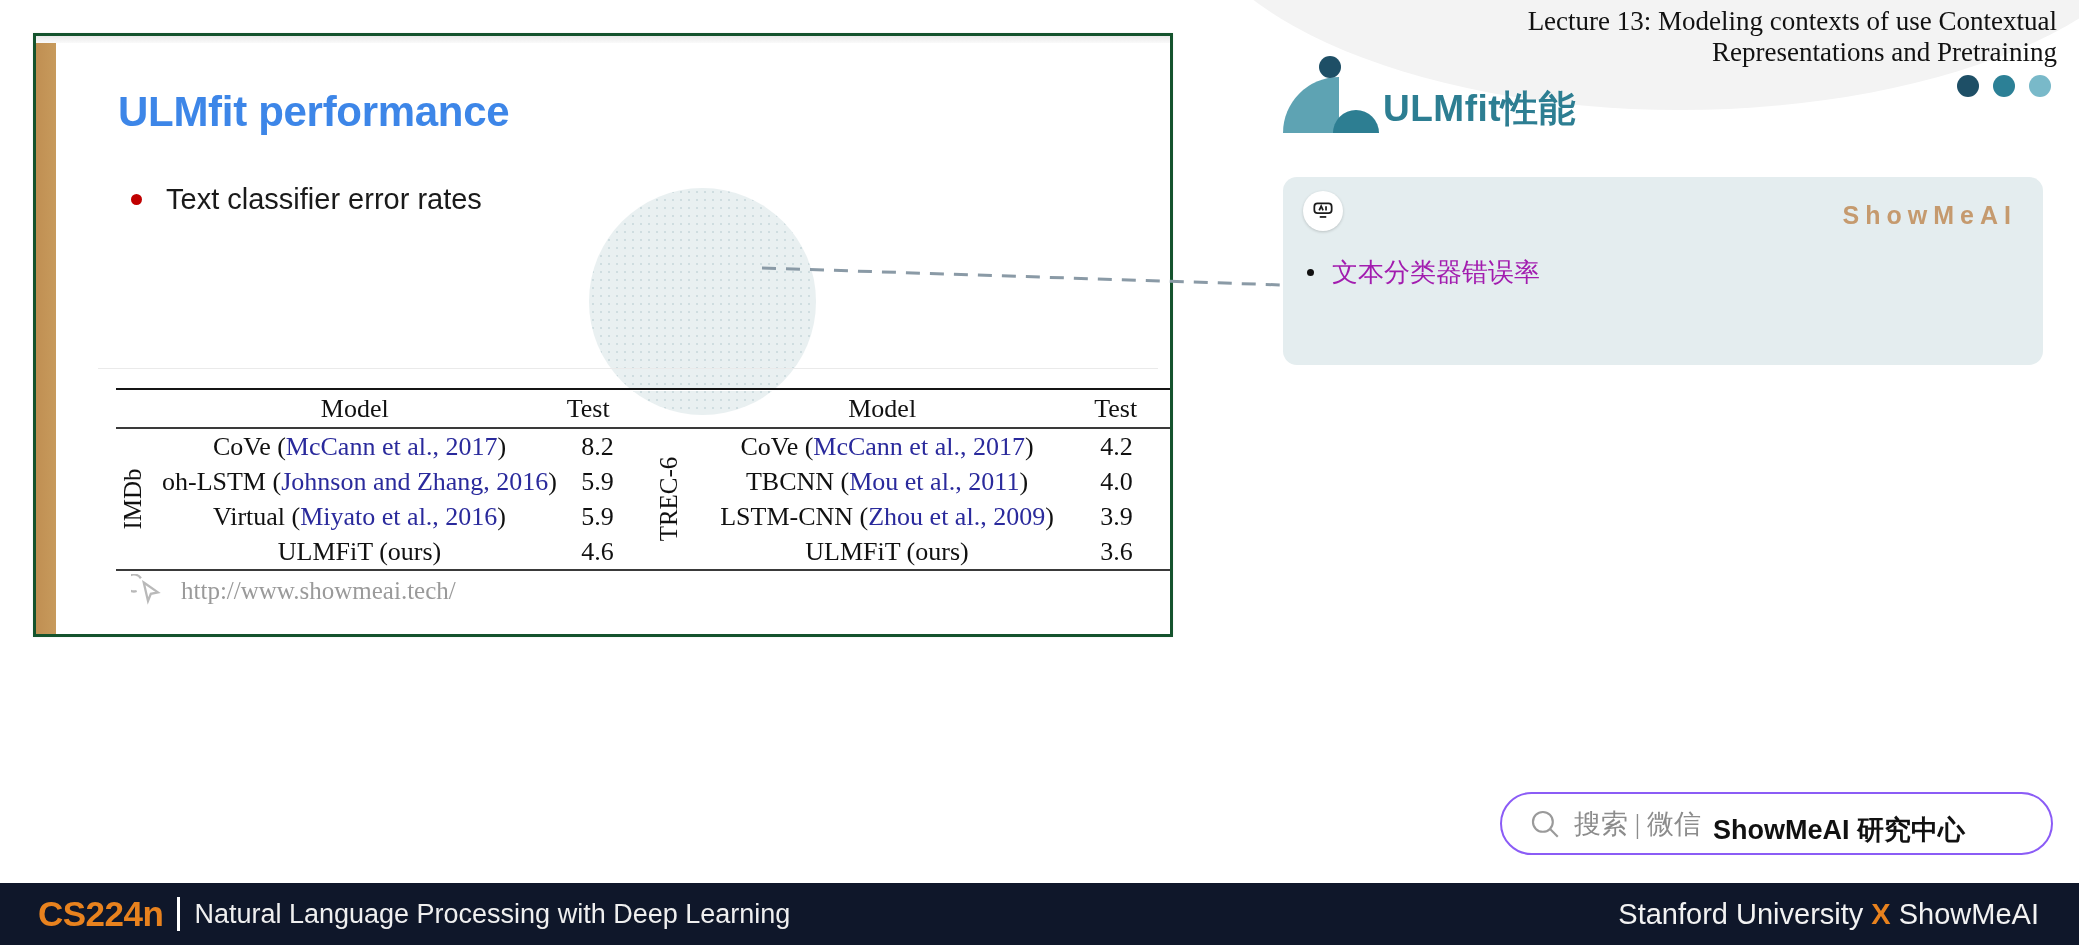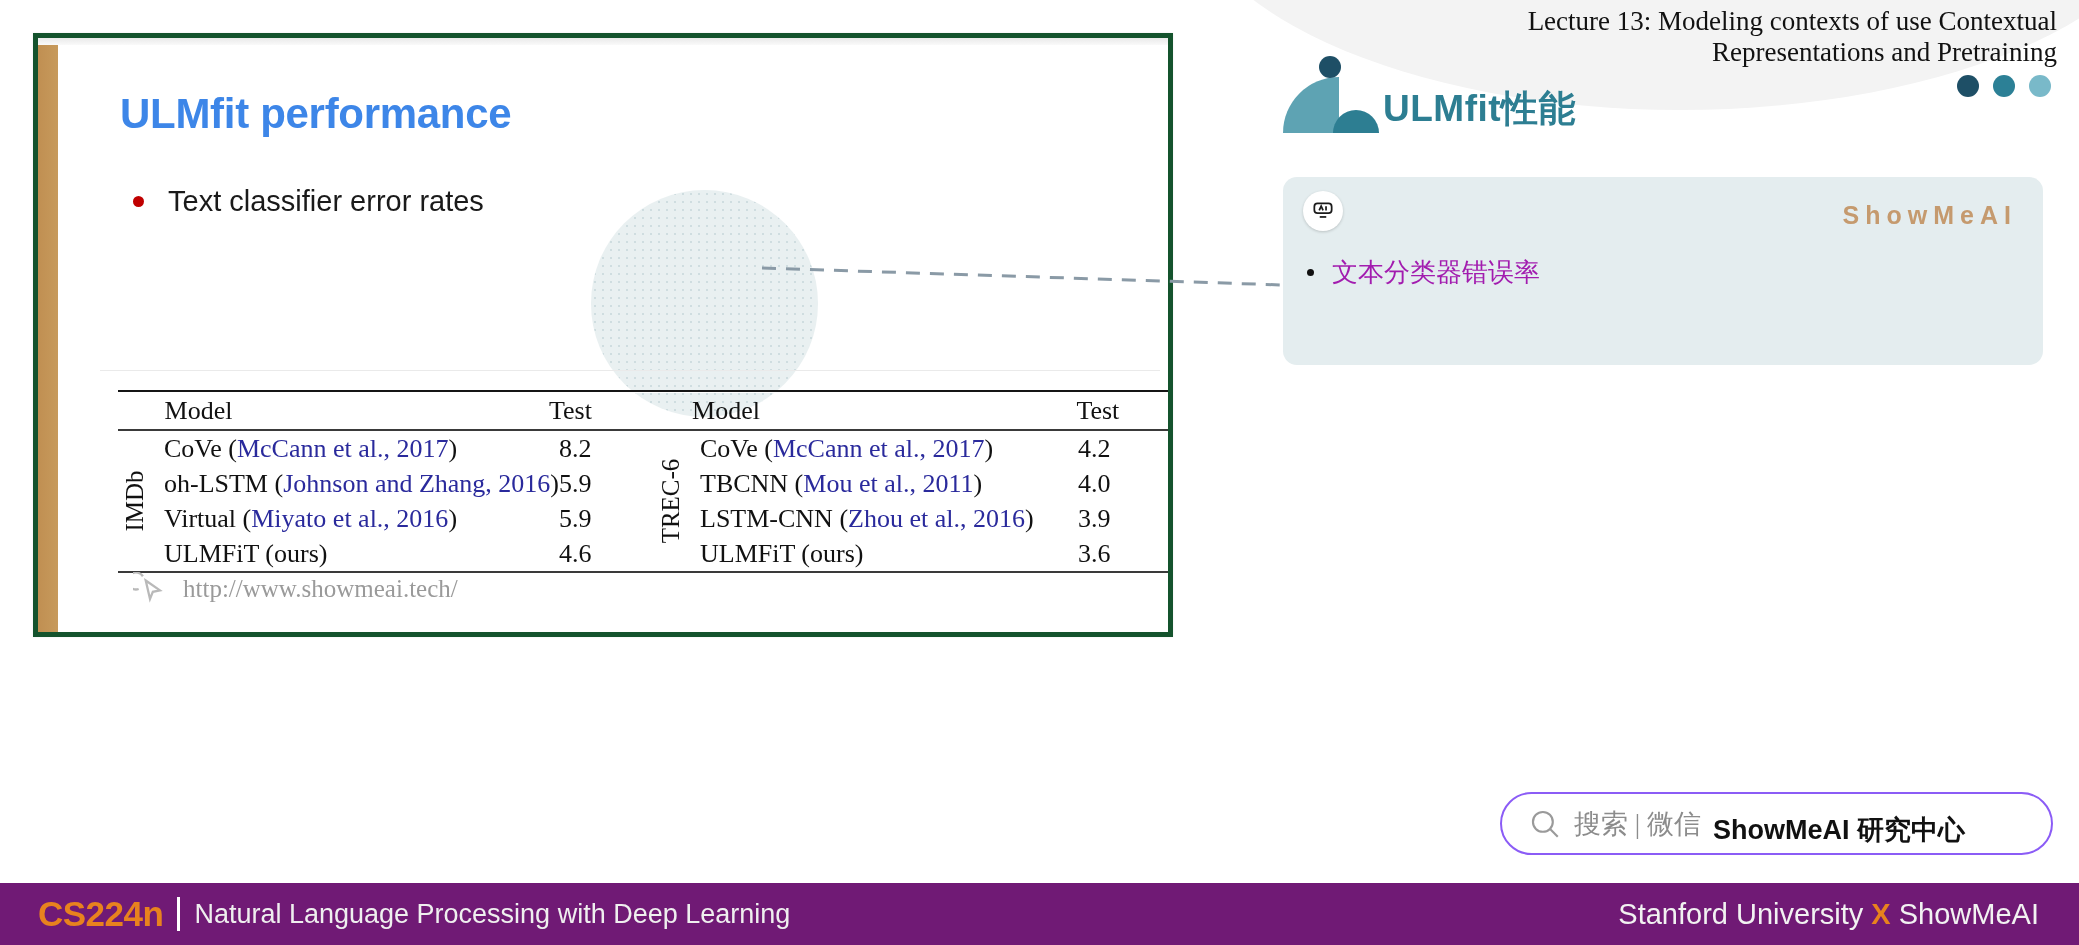--- a/index.html
+++ b/index.html
@@ -9,21 +9,21 @@
     font-family: "Liberation Sans", sans-serif;
     overflow: hidden;
   }
   #root { position: relative; width: 2079px; height: 945px; background: #fff; }
 
   
   .slide-frame {
     position: absolute; left: 33px; top: 33px;
     width: 1140px; height: 604px;
     background: #fef9c3;
-    border: 5px solid #14532d;
+    border: 3px solid #14532d;
     box-shadow: 0 0 2px rgba(0,0,0,.08);
     overflow: hidden;
   }
   .slide-topbar {
     position: absolute; left: 0; top: 0; width: 100%; height: 7px;
     background: linear-gradient(to bottom,#e9e9e9,#fafafa);
   }
   .slide-leftbar {
     position: absolute; left: 0; top: 0; width: 20px; height: 832px;
     background: #c4924f;
@@ -63,21 +63,21 @@
   
   .paper-table {
     position: absolute; left: 60px; top: 345px; width: 1055px;
     font-family: "Liberation Serif", serif;
   }
   .rule-top { height: 3px; background: #151515; border-bottom: 1px solid #fff; }
   .rule-mid { height: 2px; background: #3a3a3a; }
   .rule-bot { height: 2px; background: #3a3a3a; }
   table.tbl { width: 100%; border-collapse: collapse; }
   table.tbl td, table.tbl th {
-    font-size: 26px; color: #111; padding: 3px 0; text-align: left;
+    font-size: 26px; color: #111; padding: 3px 0; text-align: center;
     font-weight: normal; font-family: "Liberation Serif", serif;
   }
   .c-rot { width: 34px; position: relative; }
   .rot-label {
     position: absolute; left: 50%; top: 50%;
     transform: translate(-50%,-50%) rotate(-90deg);
     font-size: 25px; white-space: nowrap; font-family:"Liberation Serif",serif;
     color:#111;
   }
   .c-model { width: 390px; padding-left: 12px !important; white-space: nowrap; }
@@ -161,21 +161,21 @@
     background: #fff;
     display: flex; align-items: center; gap: 12px; padding: 0 26px;
   }
   .search-pill .mag { width: 34px; height: 34px; color: #9a9a9a; flex:0 0 auto; }
   .sp-grey { font-size: 27px; color: #8c8c8c; font-family:"Liberation Serif",serif;}
   .sp-bold { font-size: 27px; color: #111; font-weight: bold; margin-top: 12px; }
 
   
   .bottombar {
     position: absolute; left: 0; bottom: 0; width: 2079px; height: 62px;
-    background: #701a75; display: flex; align-items: center;
+    background: #0f172a; display: flex; align-items: center;
   }
   .bb-left { position: absolute; left: 38px; display: flex; align-items: center; gap: 14px; }
   .bb-cs { font-size: 35px; font-weight: bold; color: #e8821e; letter-spacing: -.5px; }
   .bb-pipe { width: 3px; height: 34px; background: #ffffff; }
   .bb-sub { font-size: 27px; color: #efefef; }
   .bb-right { position: absolute; right: 40px; font-size: 29px; color: #f2f2f2; }
   .bb-right .xmark { color: #e8821e; font-weight: bold; }
 </style>
 </head>
 <body>
@@ -232,21 +232,21 @@
               </tr>
               <tr class="rowgroup">
                 <td class="c-model">oh-LSTM (<span class="cite">Johnson and Zhang, 2016</span>)</td>
                 <td class="c-test">5.9</td>
                 <td class="c-model">TBCNN (<span class="cite">Mou et al., 2011</span>)</td>
                 <td class="c-test">4.0</td>
               </tr>
               <tr class="rowgroup">
                 <td class="c-model">Virtual (<span class="cite">Miyato et al., 2016</span>)</td>
                 <td class="c-test">5.9</td>
-                <td class="c-model">LSTM-CNN (<span class="cite">Zhou et al., 2016</span>)</td>
+                <td class="c-model">LSTM-CNN (<span class="cite">Zhou et al., 2009</span>)</td>
                 <td class="c-test">3.9</td>
               </tr>
               <tr class="rowgroup">
                 <td class="c-model">ULMFiT (ours)</td>
                 <td class="c-test bold">4.6</td>
                 <td class="c-model">ULMFiT (ours)</td>
                 <td class="c-test bold">3.6</td>
               </tr>
             </tbody>
         </table>

